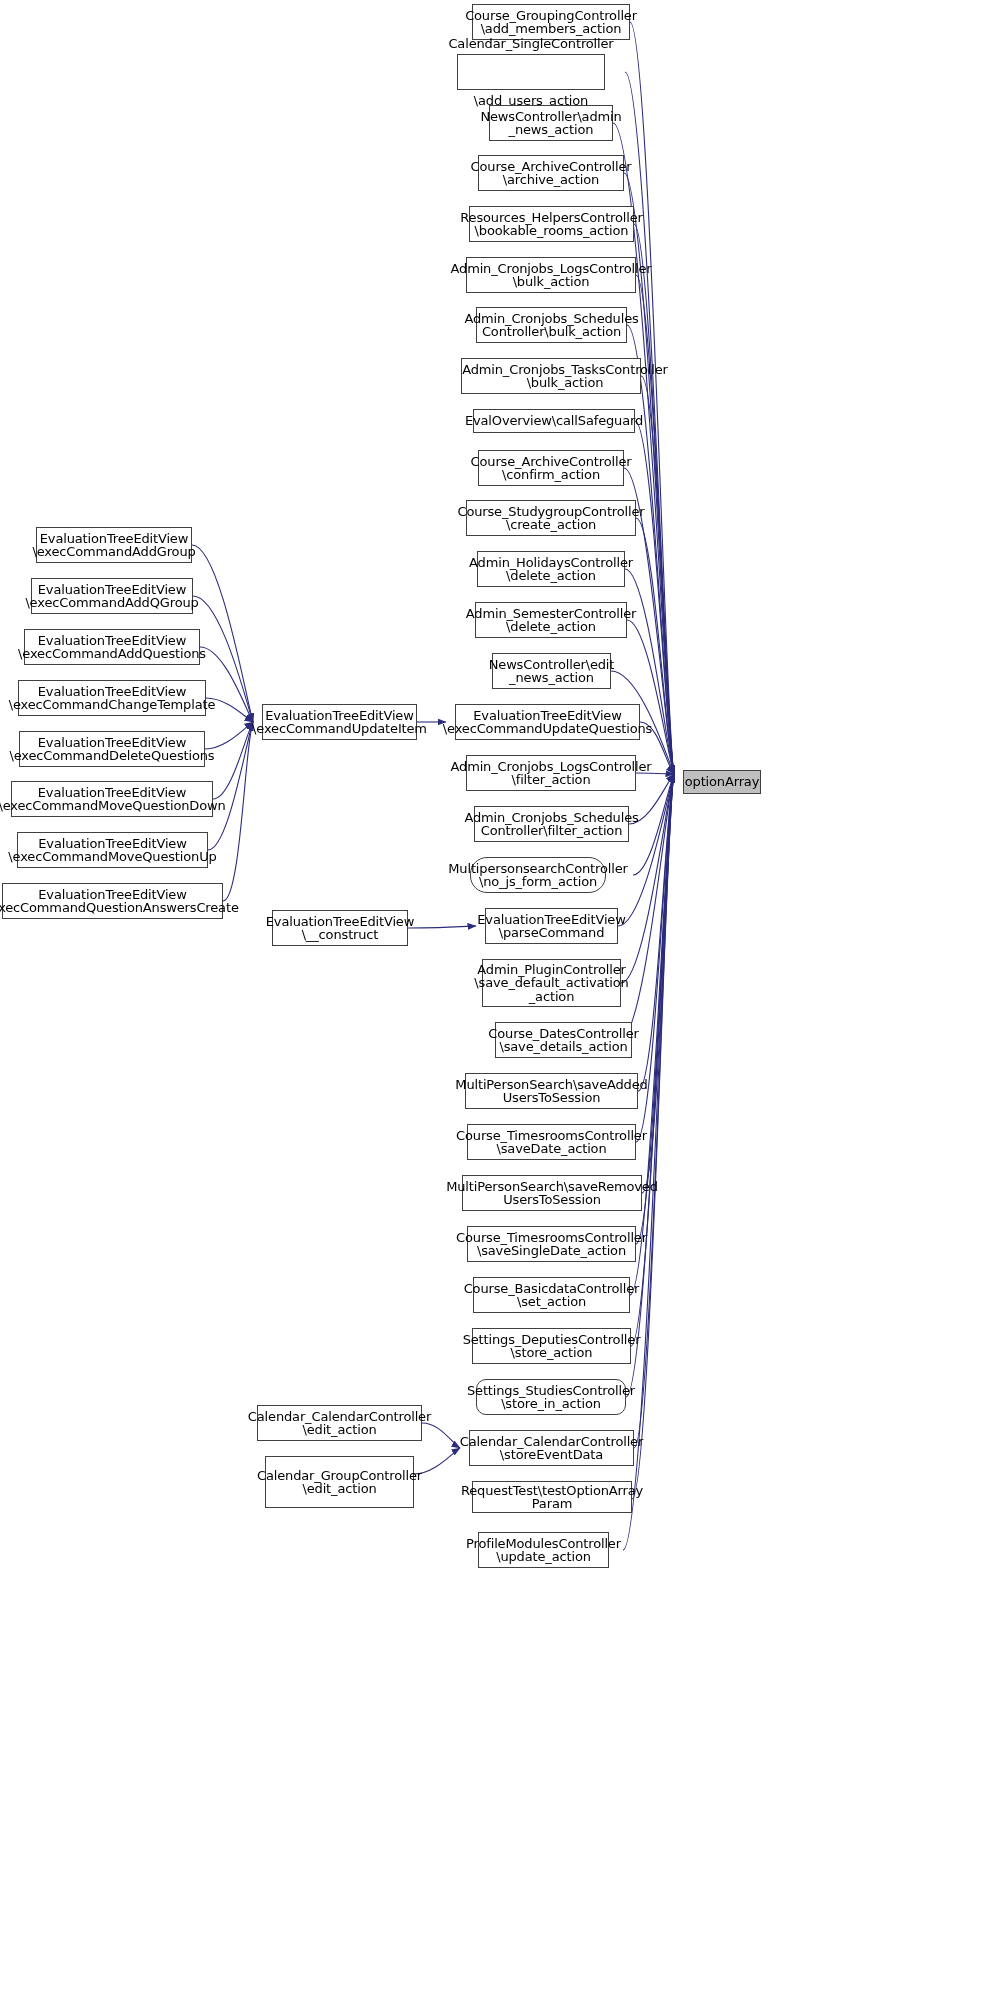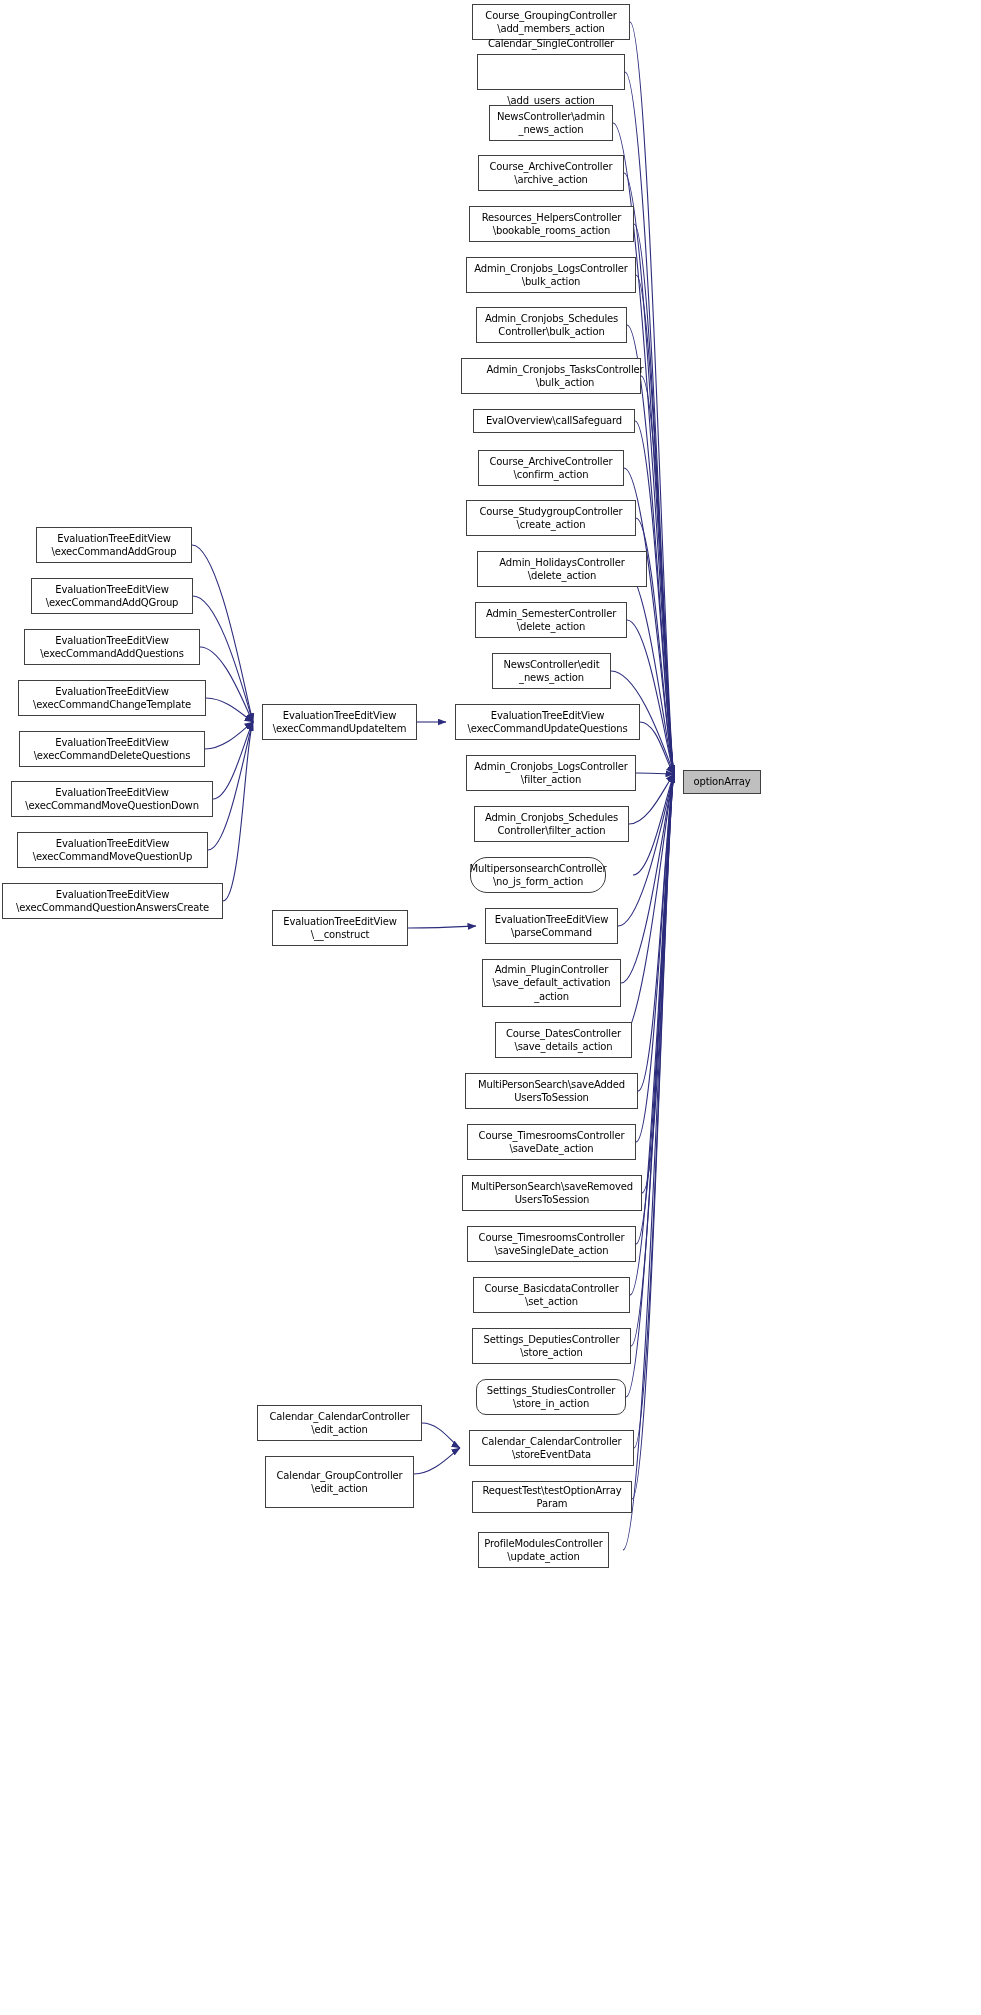--- a/index.html
+++ b/index.html
@@ -24,21 +24,21 @@
     width: 981px;
     height: 2015px;
     pointer-events: none;
   }
   .node {
     position: absolute;
     box-sizing: border-box;
     border: 1px solid #404040;
     background: #ffffff;
     color: #000000;
-    font-size: 10px;
+    font-size: 13px;
     line-height: 13.4px;
     text-align: center;
     display: flex;
     flex-direction: column;
     align-items: center;
     justify-content: center;
     white-space: pre;
     letter-spacing: -0.15px;
     z-index: 2;
   }
@@ -101,31 +101,31 @@
         <path d="M213,799 C231,799 245,736.8225 253,722" marker-end="url(#arrow)"></path>
         <path d="M208,850 C228.25,850 245,745.8875 253,722" marker-end="url(#arrow)"></path>
         <path d="M223,901 C241,901 245,741.425 253,722" marker-end="url(#arrow)"></path>
         <path d="M408,928 C438.6,928 467.84,926.385 476,926" marker-end="url(#arrow)"></path>
         <path d="M422,1423 C440,1423 452,1443.1875 460,1448" marker-end="url(#arrow)"></path>
         <path d="M414,1474 C434.7,1474 452,1453.005 460,1448" marker-end="url(#arrow)"></path>
       </g>
   </svg>
 <div class="node target" style="left: 683px; top: 762px; width: 78px; height: 24px; margin-top: 8px;"><span class="ln">optionArray</span></div>
     <div class="node" style="left: 472px; top: 4px; width: 158px; height: 36px;"><span class="ln">Course_GroupingController</span><span class="ln">\add_members_action</span></div>
-    <div class="node" style="left: 477px; top: 54px; width: 148px; height: 36px; gap: 43px;"><span class="ln">Calendar_SingleController</span><span class="ln">\add_users_action</span></div>
+    <div class="node" style="left: 457px; top: 54px; width: 148px; height: 36px; gap: 43px;"><span class="ln">Calendar_SingleController</span><span class="ln">\add_users_action</span></div>
     <div class="node" style="left: 489px; top: 105px; width: 124px; height: 36px;"><span class="ln">NewsController\admin</span><span class="ln">_news_action</span></div>
     <div class="node" style="left: 478px; top: 155px; width: 146px; height: 36px;"><span class="ln">Course_ArchiveController</span><span class="ln">\archive_action</span></div>
     <div class="node" style="left: 469px; top: 206px; width: 165px; height: 36px;"><span class="ln">Resources_HelpersController</span><span class="ln">\bookable_rooms_action</span></div>
     <div class="node" style="left: 466px; top: 257px; width: 170px; height: 36px;"><span class="ln">Admin_Cronjobs_LogsController</span><span class="ln">\bulk_action</span></div>
     <div class="node" style="left: 476px; top: 307px; width: 151px; height: 36px;"><span class="ln">Admin_Cronjobs_Schedules</span><span class="ln">Controller\bulk_action</span></div>
     <div class="node" style="left: 461px; top: 358px; width: 180px; height: 36px; padding-left: 28px;"><span class="ln">Admin_Cronjobs_TasksController</span><span class="ln">\bulk_action</span></div>
     <div class="node" style="left: 473px; top: 409px; width: 162px; height: 24px;"><span class="ln">EvalOverview\callSafeguard</span></div>
     <div class="node" style="left: 478px; top: 450px; width: 146px; height: 36px;"><span class="ln">Course_ArchiveController</span><span class="ln">\confirm_action</span></div>
     <div class="node" style="left: 466px; top: 500px; width: 170px; height: 36px;"><span class="ln">Course_StudygroupController</span><span class="ln">\create_action</span></div>
-    <div class="node" style="left: 477px; top: 551px; width: 170px; height: 36px;"><span class="ln">Admin_HolidaysController</span><span class="ln">\delete_action</span></div>
+    <div class="node" style="left: 477px; top: 551px; width: 148px; height: 36px;"><span class="ln">Admin_HolidaysController</span><span class="ln">\delete_action</span></div>
     <div class="node" style="left: 475px; top: 602px; width: 152px; height: 36px;"><span class="ln">Admin_SemesterController</span><span class="ln">\delete_action</span></div>
     <div class="node" style="left: 492px; top: 653px; width: 119px; height: 36px;"><span class="ln">NewsController\edit</span><span class="ln">_news_action</span></div>
     <div class="node" style="left: 455px; top: 704px; width: 185px; height: 36px;"><span class="ln">EvaluationTreeEditView</span><span class="ln">\execCommandUpdateQuestions</span></div>
     <div class="node" style="left: 466px; top: 755px; width: 170px; height: 36px;"><span class="ln">Admin_Cronjobs_LogsController</span><span class="ln">\filter_action</span></div>
     <div class="node" style="left: 474px; top: 806px; width: 155px; height: 36px;"><span class="ln">Admin_Cronjobs_Schedules</span><span class="ln">Controller\filter_action</span></div>
     <div class="node" style="left: 470px; top: 857px; width: 136px; height: 36px; border-radius: 17px;"><span class="ln">MultipersonsearchController</span><span class="ln">\no_js_form_action</span></div>
     <div class="node" style="left: 485px; top: 908px; width: 133px; height: 36px;"><span class="ln">EvaluationTreeEditView</span><span class="ln">\parseCommand</span></div>
     <div class="node" style="left: 482px; top: 959px; width: 139px; height: 48px;"><span class="ln">Admin_PluginController</span><span class="ln">\save_default_activation</span><span class="ln">_action</span></div>
     <div class="node" style="left: 483px; top: 1022px; width: 137px; height: 36px; margin-left: 12px;"><span class="ln">Course_DatesController</span><span class="ln">\save_details_action</span></div>
     <div class="node" style="left: 465px; top: 1073px; width: 173px; height: 36px;"><span class="ln">MultiPersonSearch\saveAdded</span><span class="ln">UsersToSession</span></div>

